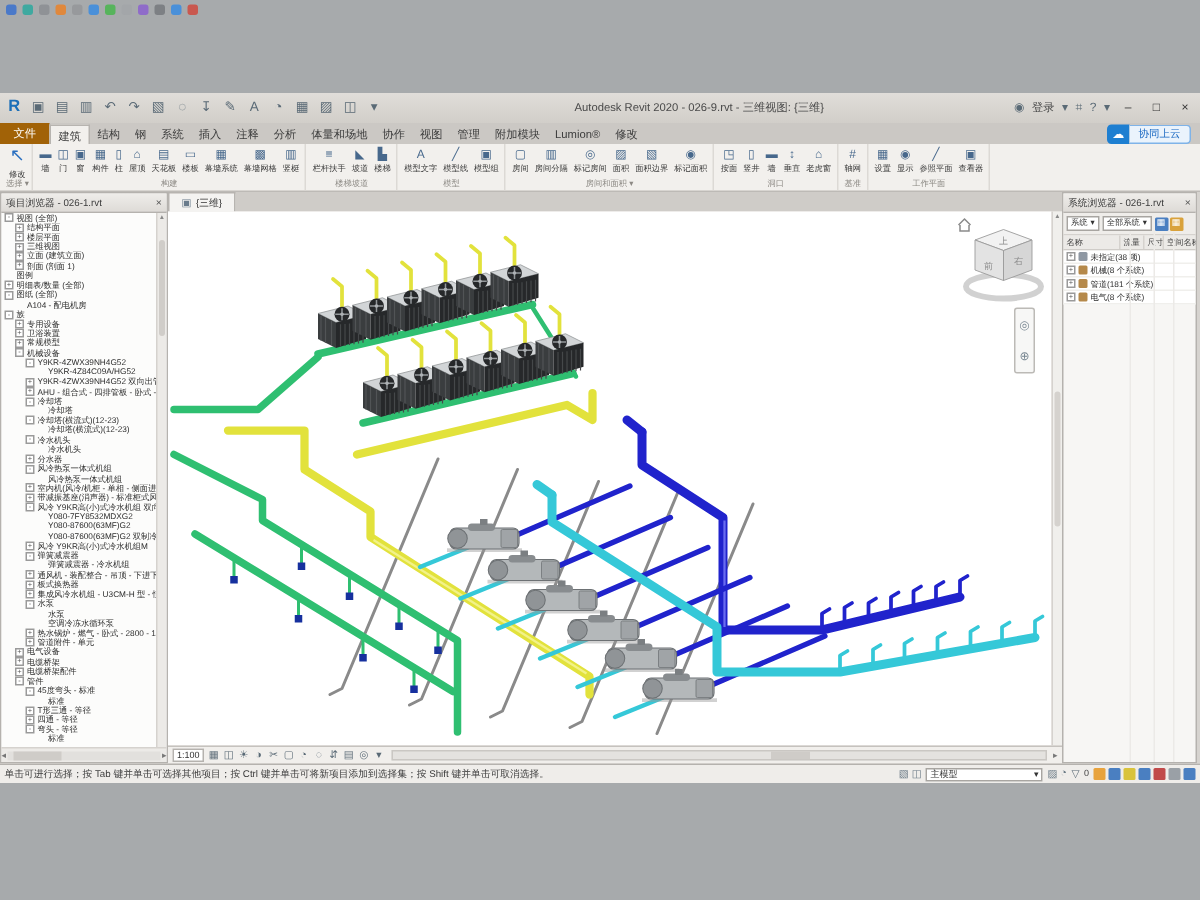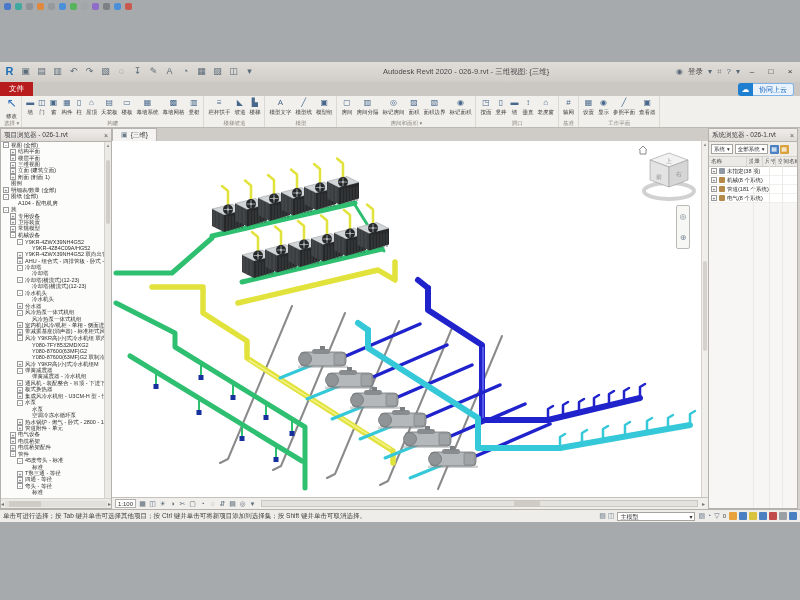--- a/index.html
+++ b/index.html
@@ -16,21 +16,21 @@
   .qat{position:absolute;left:3px;top:3px;display:flex;gap:3px;}
   .qicon{width:13px;height:13px;font-size:9px;line-height:13px;text-align:center;color:#5a6a76;}
   .qicon.rlogo{color:#1c6fb8;font-weight:bold;font-size:11px;}
   .title{position:absolute;left:383px;top:5px;font-size:7.5px;color:#4a4a4a;white-space:nowrap;}
   .tbright{position:absolute;right:3px;top:3px;display:flex;align-items:center;gap:5px;font-size:7.5px;color:#4a4a4a;}
   .tbic{font-size:8px;color:#5a6a76;}
   .winbtn{width:14px;height:13px;text-align:center;font-size:8px;line-height:13px;color:#333;}
 
   
   .tabrow{position:absolute;top:20px;left:0;right:0;height:14px;background:#cbc8c4;display:flex;align-items:flex-end;}
-  .filetab{height:14px;background:#b91c1c;color:#fff;font-size:7.5px;padding:0 9px;line-height:14px;}
+  .filetab{height:14px;background:#a16207;color:#fff;font-size:7.5px;padding:0 9px;line-height:14px;}
   .tabs{display:flex;align-items:flex-end;}
   .rtab{height:13px;line-height:13px;font-size:7.5px;padding:0 5px;color:#3c3c3c;white-space:nowrap;}
   .rtab.active{background:#f2f0ed;border:1px solid #b7b4b0;border-bottom:none;}
   .collab{position:absolute;right:6px;top:21px;height:13px;display:flex;align-items:center;z-index:5;}
   .collab-ic{width:15px;height:13px;background:#1e7fd1;color:#fff;font-size:8px;line-height:13px;text-align:center;border-radius:3px 0 0 3px;}
   .collab-lb{height:13px;line-height:12px;background:#eaf3fc;border:1px solid #7fb3e8;border-left:none;color:#1565c0;font-size:7px;padding:0 6px;border-radius:0 3px 3px 0;}
 
   
   .ribbon{position:absolute;top:34px;left:0;right:0;height:32px;background:#f2f0ed;border-bottom:1px solid #bdbab6;display:flex;align-items:stretch;padding-left:2px;overflow:hidden;}
   .rgroup{display:flex;flex-direction:column;border-right:1px solid #dcd9d5;padding:1px 2px 0;}
@@ -166,20 +166,37 @@
             <span class="tbic">▾</span>
           </span>
         <span class="winbtn">–</span>
         <span class="winbtn">□</span>
         <span class="winbtn">×</span>
       </div>
     </div>
 
     <div class="tabrow">
       <span class="filetab">文件</span>
+      <span class="tabs">
+
+      <span class="rtab active">建筑</span>
+          <span class="rtab">结构</span>
+          <span class="rtab">钢</span>
+          <span class="rtab">系统</span>
+          <span class="rtab">插入</span>
+          <span class="rtab">注释</span>
+          <span class="rtab">分析</span>
+          <span class="rtab">体量和场地</span>
+          <span class="rtab">协作</span>
+          <span class="rtab">视图</span>
+          <span class="rtab">管理</span>
+          <span class="rtab">附加模块</span>
+          <span class="rtab">Lumion®</span>
+          <span class="rtab">修改</span>
+        </span>
     </div>
     <div class="collab">
       <span class="collab-ic">☁</span>
       <span class="collab-lb">协同上云</span>
     </div>
 
     <div class="ribbon">
       <div class="rgroup g-select">
         <div class="rbtns">
 

